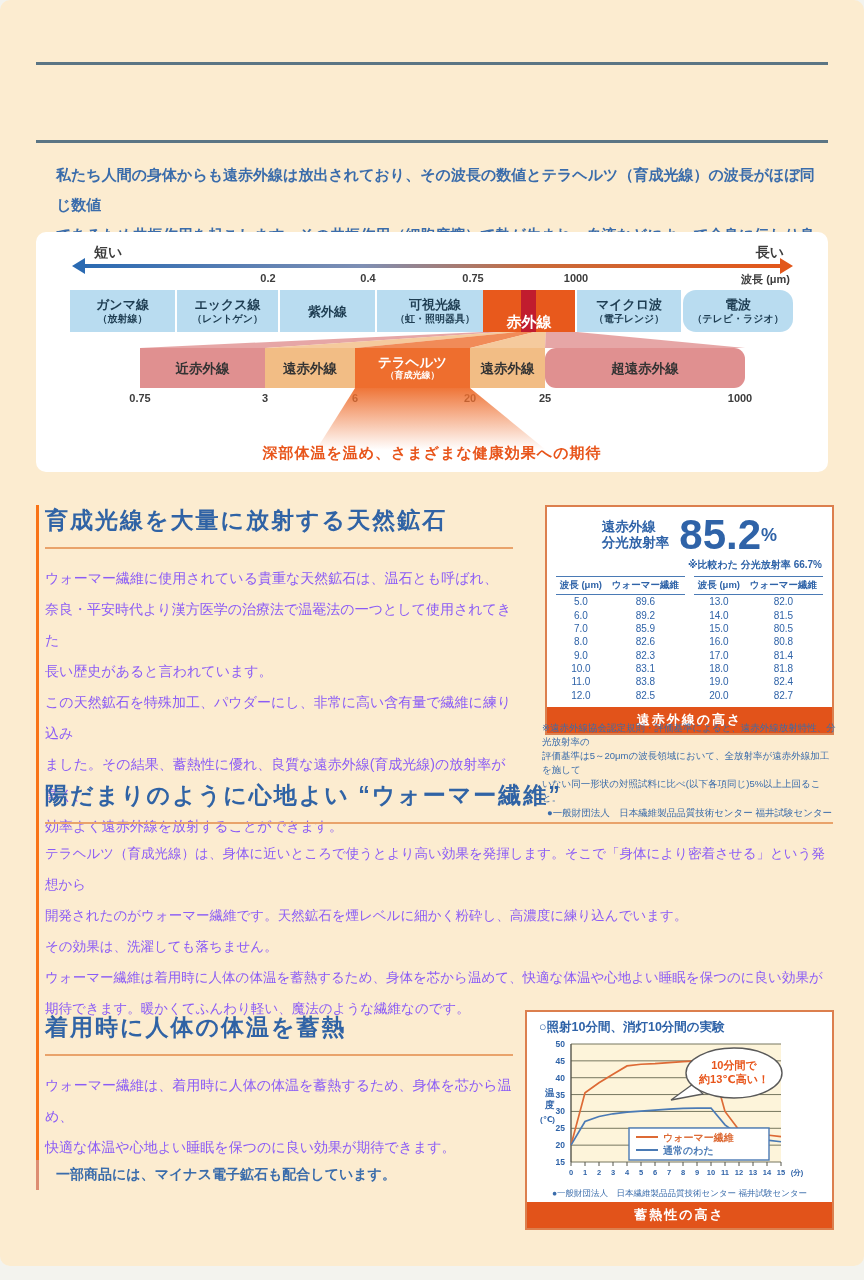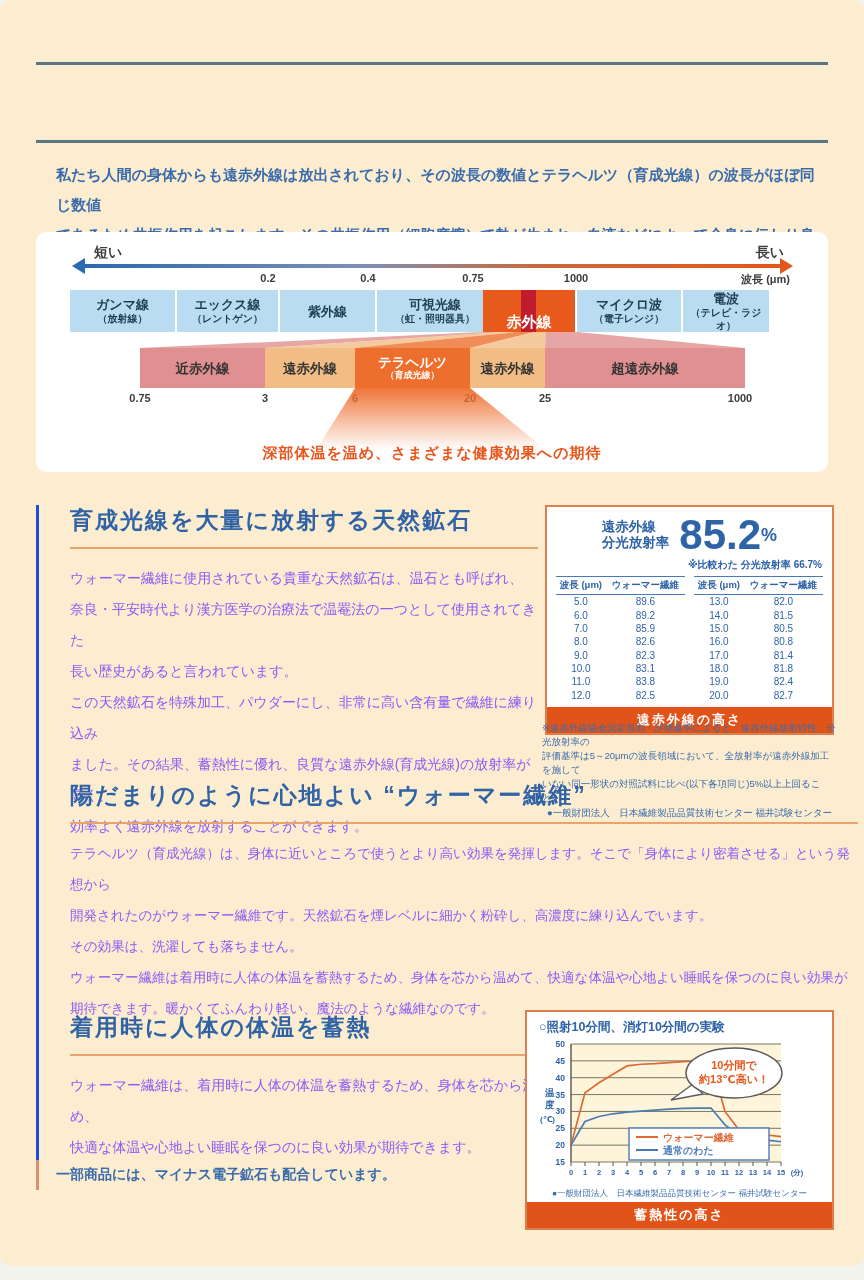--- a/index.html
+++ b/index.html
@@ -43,21 +43,21 @@
   .band2 .b-sub{font-size:9px;font-weight:bold;line-height:11px;}
   .band2.orange{color:#fff;}
   .scale-bot{position:absolute;top:160px;font-size:11px;font-weight:bold;color:#3c3c3c;transform:translateX(-50%);}
   .glow{position:absolute;left:280px;top:156px;width:230px;height:62px;
     background:linear-gradient(to bottom,rgba(238,110,46,0.95),rgba(248,190,130,0.0));
     clip-path:polygon(17% 0,67% 0,100% 100%,0 100%);}
   .spec-caption{position:absolute;left:0;top:212px;width:792px;text-align:center;
     color:#e8551b;font-size:15px;font-weight:bold;letter-spacing:1px;}
 
   
-  .section{position:absolute;border-left:3px solid #1d4ed8;padding-left:31px;}
+  .section{position:absolute;border-left:3px solid #f97316;padding-left:6px;}
   .sec-head{color:#3063a5;font-size:23px;font-weight:bold;letter-spacing:2px;
     padding-bottom:11px;border-bottom:2px solid #e9a36b;margin:0;}
   .sec-body{color:#8b5cf6;font-weight:400;white-space:pre-line;margin:14px 0 0 0;}
   .s14{font-size:14px;line-height:31px;}
   .s135{font-size:13.5px;line-height:31px;}
 
   .note-line{position:absolute;left:36px;top:1160px;border-left:3px solid #dd8d72;padding:6px 0 6px 17px;
     color:#3a6cab;font-size:14px;font-weight:600;}
 
   
@@ -129,21 +129,21 @@
             <div class="b-sub">（虹・照明器具）</div>
           </div>
           <div class="band1 hot" style="left: 447px; width: 92px;">
             <div class="stripe" style="left: 41%;"></div>
             <div class="b-label">赤外線</div>
           </div>
           <div class="band1" style="left: 541px; width: 104px;">
             <div class="b-label">マイクロ波</div>
             <div class="b-sub">（電子レンジ）</div>
           </div>
-          <div class="band1" style="left: 647px; width: 86px;">
+          <div class="band1" style="left: 647px; width: 110px; border-radius: 13px;">
             <div class="b-label">電波</div>
             <div class="b-sub">（テレビ・ラジオ）</div>
           </div>
         </div>
       <svg class="fan" id="fan-svg" viewBox="0 0 792 16">
           <polygon points="447,0 466.42148760330576,0 229,16 104,16" fill="#e09090" fill-opacity="0.8"></polygon>
           <polygon points="466.42148760330576,0 480.40495867768595,0 319,16 229,16" fill="#f2bd85" fill-opacity="0.8"></polygon>
           <polygon points="480.40495867768595,0 498.27272727272725,0 434,16 319,16" fill="#ee6e2e" fill-opacity="0.8"></polygon>
           <polygon points="498.27272727272725,0 509.92561983471074,0 509,16 434,16" fill="#f2bd85" fill-opacity="0.8"></polygon>
           <polygon points="509.92561983471074,0 541,0 709,16 509,16" fill="#e09090" fill-opacity="0.8"></polygon>
@@ -155,21 +155,21 @@
           <div class="band2" style="left: 229px; width: 90px; background: rgb(242, 189, 133);">
             <div class="b-label">遠赤外線</div>
           </div>
           <div class="band2 orange" style="left: 319px; width: 115px; background: rgb(238, 110, 46);">
             <div class="b-label">テラヘルツ</div>
             <div class="b-sub">（育成光線）</div>
           </div>
           <div class="band2" style="left: 434px; width: 75px; background: rgb(242, 189, 133);">
             <div class="b-label">遠赤外線</div>
           </div>
-          <div class="band2" style="left: 509px; width: 200px; background: rgb(224, 144, 144);">
+          <div class="band2" style="left: 509px; width: 200px; background: rgb(224, 144, 144); border-radius: 11px;">
             <div class="b-label">超遠赤外線</div>
           </div>
         </div>
       <div id="bot-scale">
           <div class="scale-bot" style="left: 104px;">0.75</div>
           <div class="scale-bot" style="left: 229px;">3</div>
           <div class="scale-bot" style="left: 319px;">6</div>
           <div class="scale-bot" style="left: 434px;">20</div>
           <div class="scale-bot" style="left: 509px;">25</div>
           <div class="scale-bot" style="left: 704px;">1000</div>

